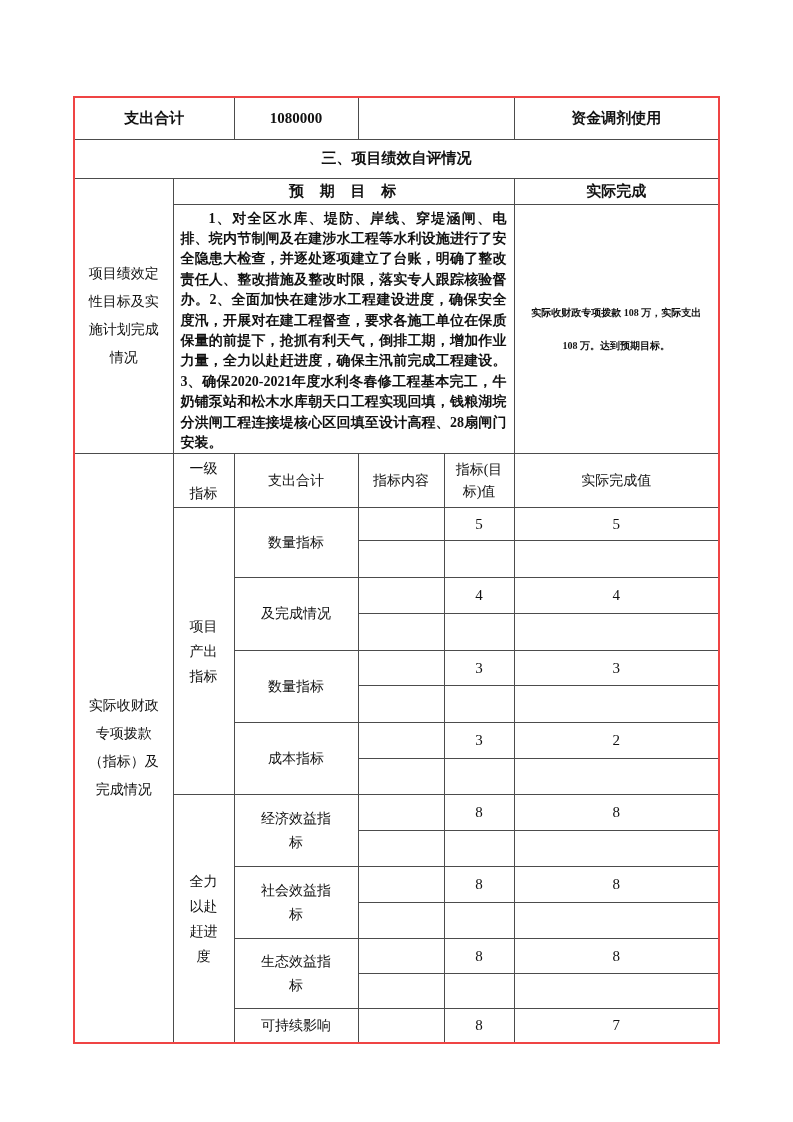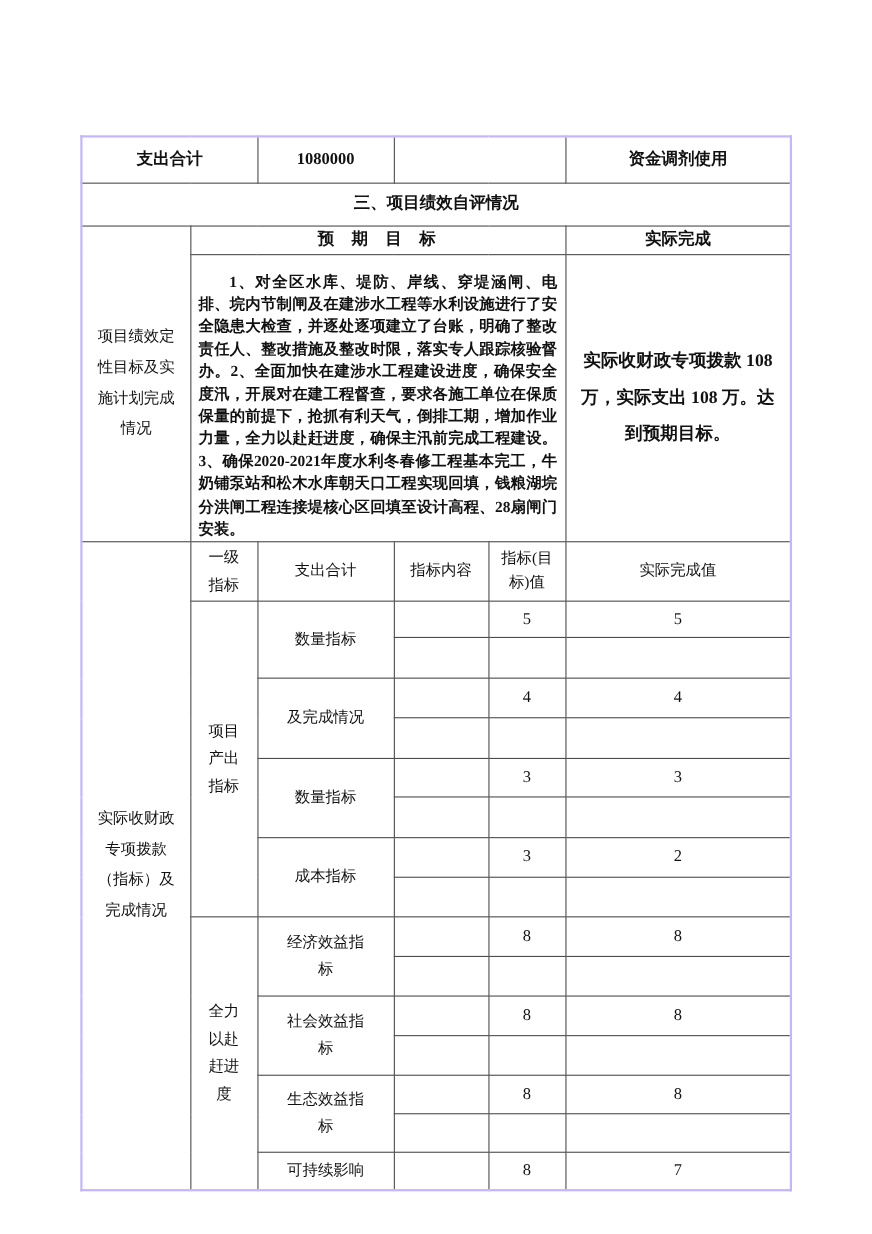--- a/index.html
+++ b/index.html
@@ -5,46 +5,45 @@
   html,body{margin:0;padding:0;}
   body{
     width:793px;height:1122px;background:#ffffff;position:relative;
     font-family:"Liberation Serif","DejaVu Serif",serif;color:#111;
   }
   #sheet{
     position:absolute;left:73px;top:96px;width:645px;
   }
   table{
     border-collapse:collapse;table-layout:fixed;width:645px;
-    border:2px solid #c4b5fd;
-    margin-top:27px;
+    border:2px solid #ef4444;
   }
   td{
     border:1px solid #4c4c4c;
     text-align:center;vertical-align:middle;
     font-size:14px;line-height:1.4;
     padding:0 2px;overflow:hidden;
     font-family:"Liberation Serif","DejaVu Serif",serif;
   }
   .bold{font-weight:bold;}
   .fs15{font-size:15px;}
   .row-summary{height:42px;}
   .row-title{height:39px;}
   .row-subhead{height:26px;}
   .row-para{height:230px;}
   .row-indhead{height:54px;}
   .hs33{height:33px;} .hs34{height:34px;} .hs35{height:35px;}
   .hs36{height:36px;} .hs37{height:37px;}
   .para-cell{vertical-align:top;text-align:justify;text-justify:inter-ideograph;}
   .para-text{
     font-weight:bold;font-size:14px;line-height:20.4px;
-    text-indent:2em;padding:16px 5px 0 5px;text-align:justify;
+    text-indent:2em;padding:4px 5px 0 5px;text-align:justify;
   }
   .actual-qual{
-    font-weight:bold;font-size:16px;line-height:33px;padding:0 10px;
+    font-weight:bold;font-size:10px;line-height:33px;padding:0 10px;
   }
   .spread{letter-spacing:2px;word-spacing:8px;}
   .wrap30{display:inline-block;max-width:30px;line-height:25px;}
   .wrap52{display:inline-block;max-width:52px;line-height:22px;}
   .wrap72{display:inline-block;max-width:72px;line-height:28px;}
   .l2span{display:inline-block;max-width:72px;line-height:24px;}
   .num{font-size:15px;}
 </style>
 </head>
 <body>

